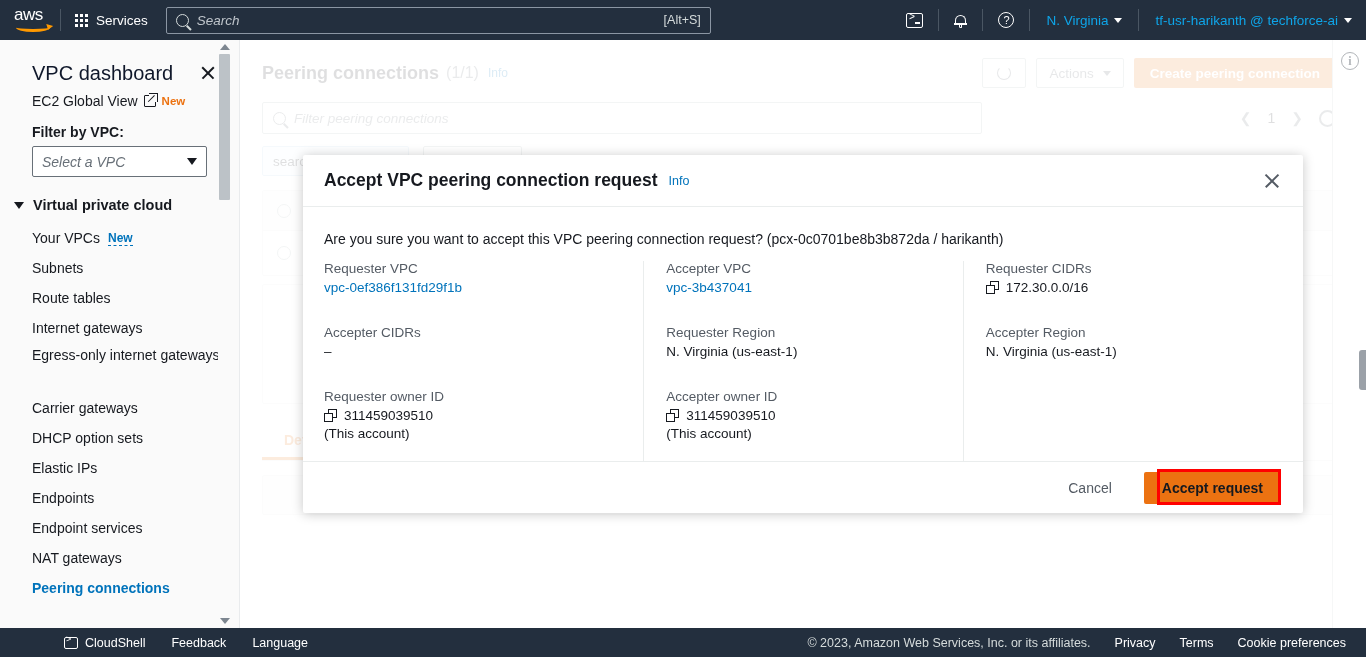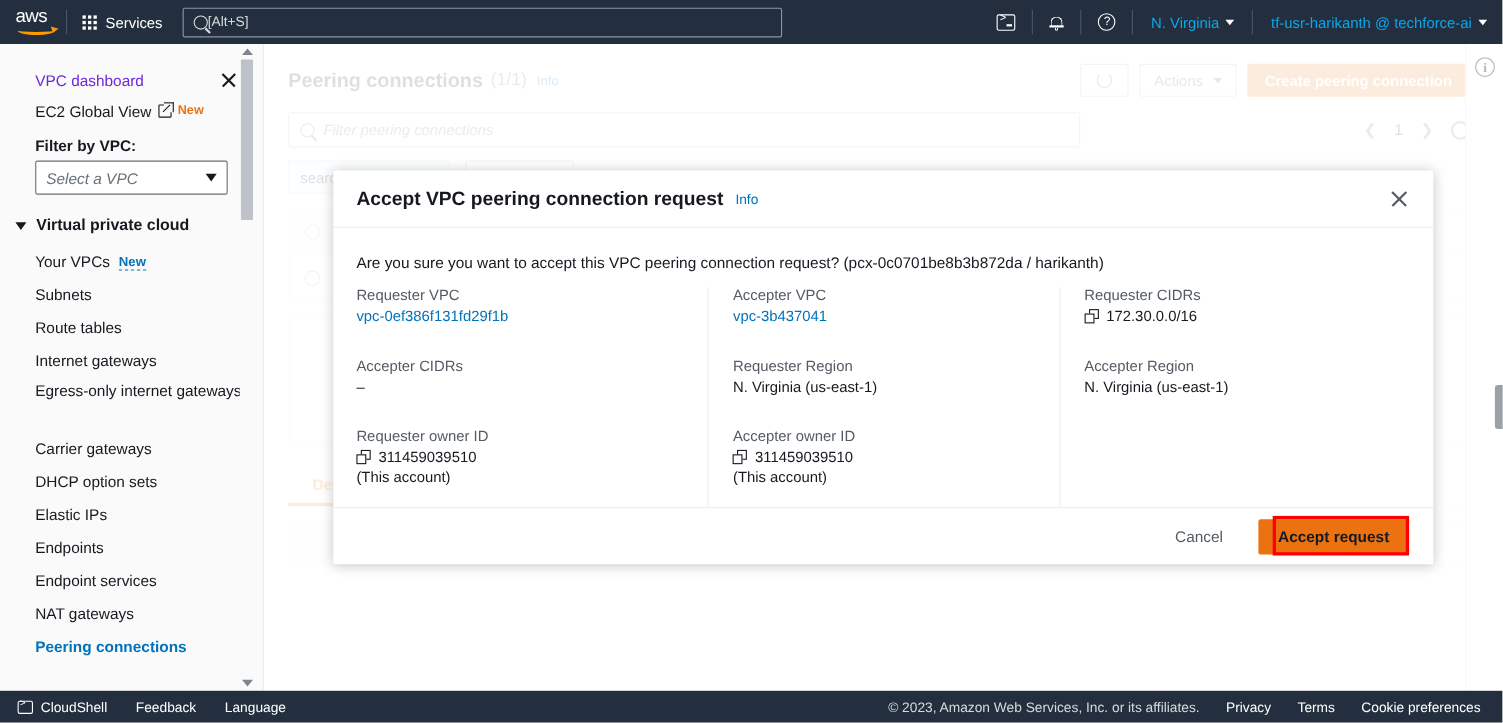--- a/index.html
+++ b/index.html
@@ -135,21 +135,21 @@
     position: absolute; top: 40px; left: 0;
     width: 240px; height: 588px;
     background: #fafafa; border-right: 1px solid #e9ebed;
     z-index: 30; overflow: hidden;
   }
   .sb-inner { padding: 20px 0 0 0; width: 232px; }
   .sb-row-head {
     display: flex; align-items: center; justify-content: space-between;
     padding: 0 16px 0 32px; height: 26px;
   }
-  .sb-title { color: #6d28d9; font-size: 14px; }
+  .sb-title { color: #0f172a; font-size: 20px; }
   .close-x {
     width: 16px; height: 16px; position: relative; cursor: pointer; flex: none;
   }
   .close-x::before, .close-x::after {
     content: ""; position: absolute; left: 0; top: 7px;
     width: 16px; height: 1.6px; background: #16191f;
   }
   .close-x::before { transform: rotate(45deg); }
   .close-x::after { transform: rotate(-45deg); }
   .sb-link-row {
@@ -417,21 +417,21 @@
   .annot-box {
     position: absolute; left: 13px; top: -3px;
     width: 124px; height: 36px;
     border: 3px solid #ff0000; pointer-events: none;
   }
 
   
   .footer {
     position: absolute; bottom: 0; left: 0;
     width: 1366px; height: 29px; background: #232f3e;
-    display: flex; align-items: center; z-index: 60;
+    display: flex; align-items: center; z-index: 60; padding-left: 48px;
   }
   .footer-left { display: flex; align-items: center; gap: 26px; padding-left: 16px; }
   .f-item { color: #ffffff; font-size: 12.5px; cursor: pointer; display: flex; align-items: center; gap: 7px; }
   .f-shell {
     width: 14px; height: 12px; border: 1.4px solid #ffffff; border-radius: 2px;
     position: relative;
   }
   .f-shell::before {
     content: ">"; position: absolute; left: 1px; top: -3px;
     color: #ffffff; font-size: 9px; font-family: "Liberation Mono", monospace;
@@ -459,20 +459,21 @@
         <i></i>
         <i></i>
         <i></i>
         <i></i>
         <i></i>
     </span>
     <span>Services</span>
   </div>
   <div class="search-wrap">
     <span class="mag"></span>
+    <input class="search-input" type="text" placeholder="Search" style="">
     <span class="alt-s">[Alt+S]</span>
   </div>
   <div class="nav-right">
     <div class="nav-icon-btn">
       <span class="shell-icon"></span>
     </div>
     <div class="nav-divider"></div>
     <div class="nav-icon-btn">
       <span class="bell">
         <span class="body"></span>

